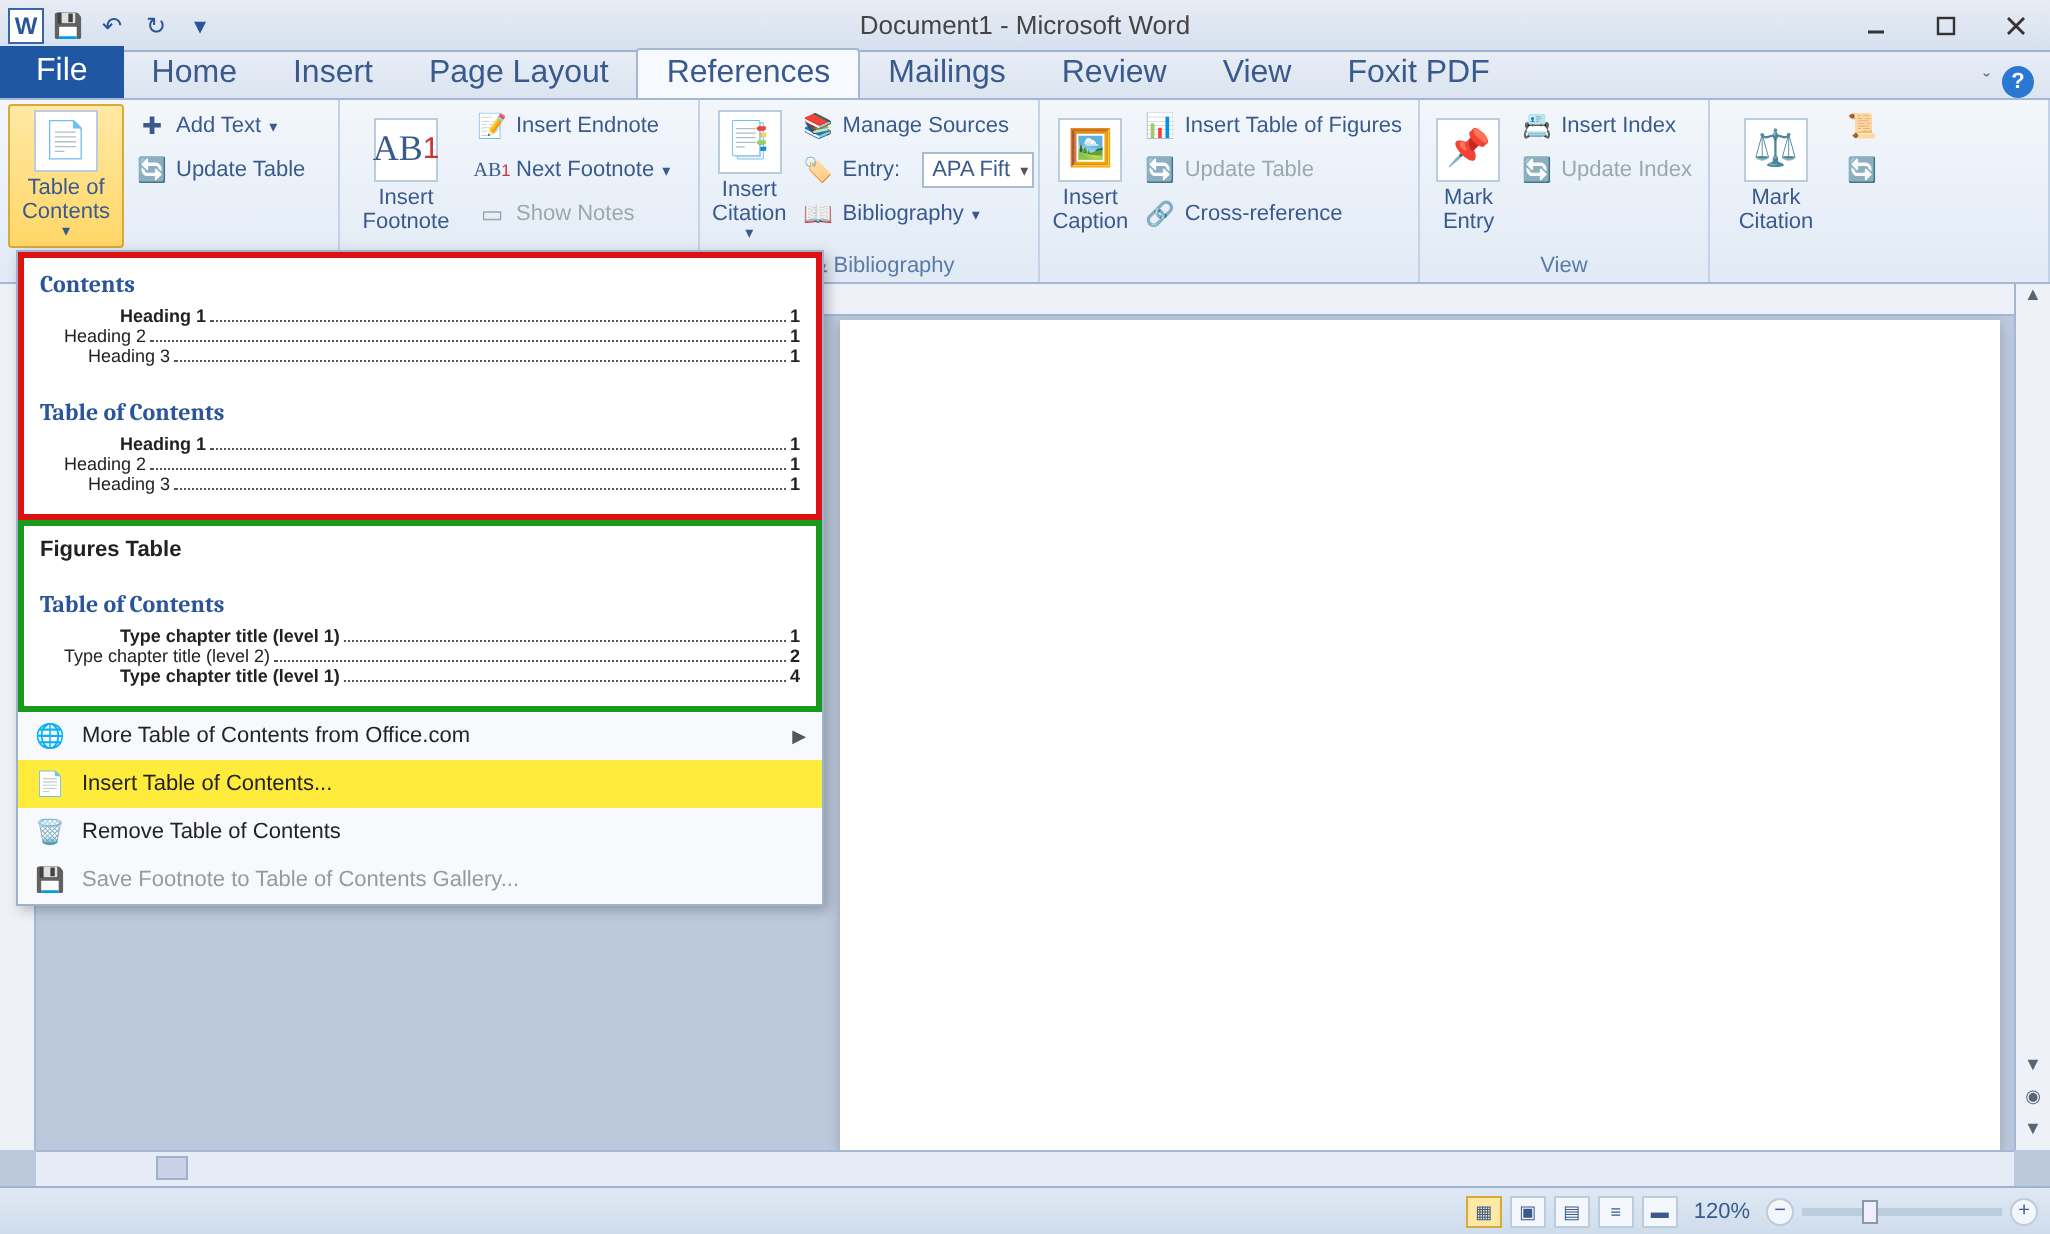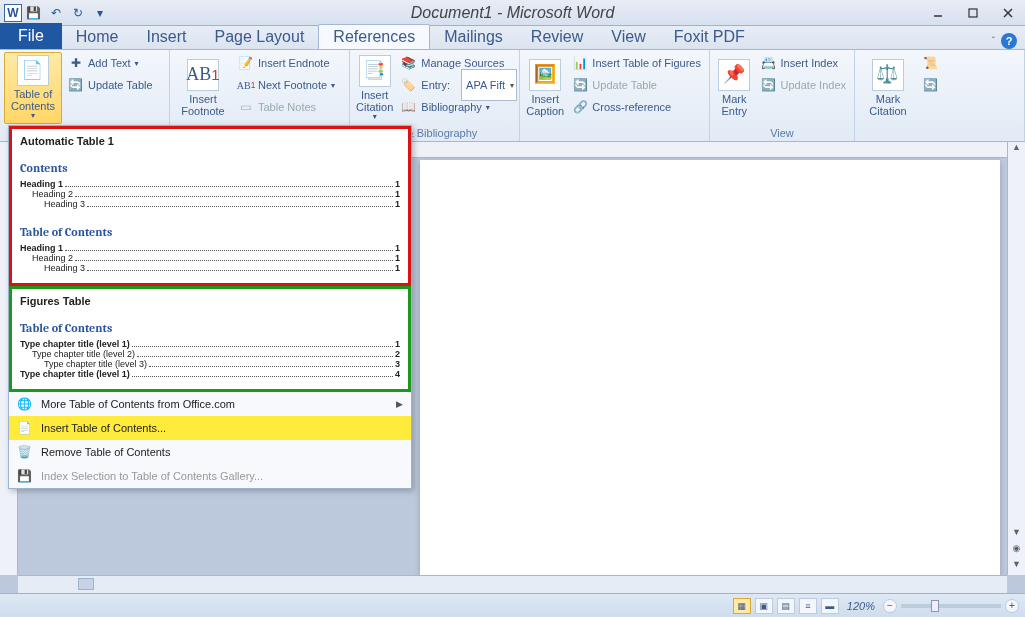--- a/index.html
+++ b/index.html
@@ -3,21 +3,21 @@
 <meta charset="utf-8">
 <style>
 * { margin: 0; padding: 0; box-sizing: border-box; font-family: "Segoe UI", Tahoma, sans-serif; }
 body { background: #fff; width: 1025px; height: 617px; overflow: hidden; position: relative; }
 
 
 .titlebar { height: 26px; background: linear-gradient(#e8edf5, #d6e0ef); display: flex; align-items: center; border-bottom: 1px solid #9db2ce; position: relative; }
 .titlebar .qat { display: flex; align-items: center; gap: 2px; padding-left: 4px; }
 .titlebar .qat .app-icon { width: 18px; height: 18px; background: #fff; border: 1px solid #3a66a4; display: flex; align-items: center; justify-content: center; color: #2a5599; font-weight: bold; font-size: 12px; }
 .titlebar .qat .qat-btn { width: 20px; height: 20px; display: flex; align-items: center; justify-content: center; font-size: 12px; color: #2a5599; }
-.titlebar .title { position: absolute; left: 50%; transform: translateX(-50%); font-size: 16px; color: #444; white-space: nowrap; font-style: italic; }
+.titlebar .title { position: absolute; left: 50%; transform: translateX(-50%); font-size: 13px; color: #444; white-space: nowrap; }
 .titlebar .win-controls { margin-left: auto; display: flex; gap: 0; }
 .titlebar .win-controls .wbtn { width: 35px; height: 22px; display: flex; align-items: center; justify-content: center; font-size: 12px; }
 .titlebar .win-controls .wbtn svg { width: 10px; height: 10px; }
 
 
 .tabs { height: 24px; background: linear-gradient(#e8edf5, #dbe4f0); display: flex; align-items: flex-end; border-bottom: 1px solid #a4b8d6; padding-left: 0; position: relative; }
 .tabs .tab { padding: 3px 14px; font-size: 16px; color: #3a5a8d; cursor: default; }
 .tabs .tab.file { background: #1f57a3; color: #fff; padding: 4px 18px; }
 .tabs .tab.active { background: #f6f9fd; border: 1px solid #a4b8d6; border-bottom: none; border-radius: 2px 2px 0 0; }
 .tabs .right-icons { margin-left: auto; display: flex; align-items: center; gap: 6px; padding-right: 8px; }
@@ -28,21 +28,21 @@
 .ribbon-group { border-right: 1px solid #c3d2e6; display: flex; flex-direction: column; }
 .ribbon-group .body { flex: 1; display: flex; align-items: flex-start; padding: 2px 4px; gap: 2px; }
 .ribbon-group .label { text-align: center; font-size: 11px; color: #5a7aa8; padding: 1px 0 2px; }
 .big-btn { display: flex; flex-direction: column; align-items: center; justify-content: center; width: 58px; height: 72px; font-size: 11px; color: #3a5a8d; text-align: center; line-height: 1.1; padding: 2px; }
 .big-btn.active-toc { background: linear-gradient(#ffe9a5, #ffd767); border: 1px solid #d9a93a; border-radius: 2px; }
 .big-btn .ico { width: 32px; height: 32px; background: #fff; border: 1px solid #bcd; margin-bottom: 2px; display: flex; align-items: center; justify-content: center; font-size: 18px; }
 .small-btn { display: flex; align-items: center; gap: 4px; font-size: 11px; color: #3a5a8d; padding: 2px 4px; height: 22px; white-space: nowrap; }
 .small-btn.disabled { color: #9aa; }
 .small-btn .sico { width: 16px; height: 16px; display: inline-flex; align-items: center; justify-content: center; font-size: 12px; }
 .vstack { display: flex; flex-direction: column; }
-.style-combo { display: inline-flex; align-items: center; border: 1px solid #abc; background: #fff; height: 32px; font-size: 11px; padding: 0 2px 0 4px; width: 56px; justify-content: space-between; }
+.style-combo { display: inline-flex; align-items: center; border: 1px solid #abc; background: #fff; height: 18px; font-size: 11px; padding: 0 2px 0 4px; width: 56px; justify-content: space-between; }
 .style-combo .dd { font-size: 8px; color: #555; }
 
 
 .workarea { position: absolute; top: 142px; left: 0; right: 0; bottom: 24px; background: #bcc9dc; }
 .hruler { position: absolute; top: 0; left: 18px; right: 18px; height: 16px; background: #eef2f8; border-bottom: 1px solid #a4b8d6; }
 .vruler-left { position: absolute; top: 0; left: 0; width: 18px; bottom: 18px; background: #eef2f8; border-right: 1px solid #a4b8d6; }
 .vruler-right { position: absolute; top: 0; right: 0; width: 18px; bottom: 18px; background: #eef2f8; border-left: 1px solid #a4b8d6; display:flex; flex-direction:column; }
 .page { position: absolute; top: 18px; left: 420px; width: 580px; bottom: 18px; background: #fff; box-shadow: 0 2px 6px rgba(0,0,0,.2); }
 .hscroll { position: absolute; bottom: 0; left: 18px; right: 18px; height: 18px; background: #e6ecf5; border-top: 1px solid #a4b8d6; display:flex; align-items:center; }
 .hscroll .thumb { position:absolute; left: 60px; width: 16px; height: 12px; background:#c7d3e4; border:1px solid #9db2ce; top:2px;}
@@ -52,21 +52,21 @@
 
 .toc-gallery { position: absolute; top: 125px; left: 8px; width: 404px; background: #f7f9fc; border: 1px solid #9db2ce; box-shadow: 2px 2px 6px rgba(0,0,0,.25); z-index: 100; }
 .toc-gallery .section-header { background: #e8eef7; font-size: 11px; font-weight: bold; padding: 3px 8px; color: #333; border-bottom: 1px solid #cbd7e8; }
 .toc-gallery .preset-box { border: 3px solid; margin: 0; background: #fff; }
 .toc-gallery .preset-box.red { border-color: #d11; }
 .toc-gallery .preset-box.green { border-color: #1a9a1a; }
 .preset { padding: 6px 8px 10px; }
 .preset .ptitle { font-size: 11px; font-weight: bold; color: #222; margin-bottom: 14px; }
 .preset .contents-word { font-size: 12px; font-weight: bold; color: #2a5599; margin-bottom: 4px; font-family: Cambria, serif; }
 .preset .toc-line { display: flex; font-size: 9px; font-family: Cambria, serif; color: #222; }
-.preset .toc-line.h1 { font-weight: bold; }
+.preset .toc-line.h1 { font-weight: bold; margin-left: 40px; }
 .preset .toc-line.h2 { padding-left: 12px; }
 .preset .toc-line.h3 { padding-left: 24px; }
 .preset .toc-line .leader { flex: 1; border-bottom: 1px dotted #555; margin: 0 2px 2px; }
 .preset .toc-line .pg { font-weight: bold; }
 .toc-gallery .menu-item { display: flex; align-items: center; gap: 8px; padding: 4px 8px; font-size: 11px; color: #222; }
 .toc-gallery .menu-item .mico { width: 16px; height: 16px; display:inline-flex; align-items:center; justify-content:center; font-size:12px; }
 .toc-gallery .menu-item .ar { margin-left: auto; font-size: 9px; color: #555; }
 .toc-gallery .menu-item.highlighted { background: #ffeb3b; }
 .toc-gallery .menu-item.disabled { color: #999; }
 
@@ -164,21 +164,21 @@
             <span class="sico">📝</span>
             <span>Insert Endnote</span>
           </div>
         <div class="small-btn">
             <span class="sico" style="font-family:serif;font-size:10px;">AB<sup style="color:#c33;">1</sup></span>
             <span>Next Footnote</span> 
             <span style="font-size:8px;">▾</span>
           </div>
         <div class="small-btn disabled">
             <span class="sico">▭</span>
-            <span>Table Notes</span>
+            <span>Show Notes</span>
           </div>
       </div>
     </div>
     <div class="label">Footnotes</div>
   </div>
 
   <div class="ribbon-group" style="width:170px;">
     <div class="body">
       <div class="big-btn">
         <div class="ico">📑</div>
@@ -282,21 +282,20 @@
   <div class="page"></div>
   <div class="hscroll">
     <div class="thumb"></div>
   </div>
 </div>
 
 <div class="toc-gallery">
 
   <div class="preset-box red">
     <div class="preset">
-      <div class="ptitle">Automatic Table 1</div>
       <div class="contents-word">Contents</div>
       <div id="auto1-lines">
           <div class="toc-line h1">
             <span>Heading 1</span>
             <span class="leader"></span>
             <span class="pg">1</span>
           </div>
           <div class="toc-line h2">
             <span>Heading 2</span>
             <span class="leader"></span>
@@ -339,25 +338,20 @@
           <div class="toc-line h1">
             <span>Type chapter title (level 1)</span>
             <span class="leader"></span>
             <span class="pg">1</span>
           </div>
           <div class="toc-line h2">
             <span>Type chapter title (level 2)</span>
             <span class="leader"></span>
             <span class="pg">2</span>
           </div>
-          <div class="toc-line h3">
-            <span>Type chapter title (level 3)</span>
-            <span class="leader"></span>
-            <span class="pg">3</span>
-          </div>
           <div class="toc-line h1">
             <span>Type chapter title (level 1)</span>
             <span class="leader"></span>
             <span class="pg">4</span>
           </div>
         </div>
     </div>
   </div>
 
   <div class="menu-item">
@@ -368,31 +362,31 @@
   <div class="menu-item highlighted">
     <span class="mico">📄</span>
     <span>Insert Table of Contents...</span>
   </div>
   <div class="menu-item">
     <span class="mico">🗑️</span>
     <span>Remove Table of Contents</span>
   </div>
   <div class="menu-item disabled">
     <span class="mico">💾</span>
-    <span>Index Selection to Table of Contents Gallery...</span>
+    <span>Save Footnote to Table of Contents Gallery...</span>
   </div>
 </div>
 
 <div class="statusbar">
   <div class="right">
     <span class="view-btn active">▦</span>
     <span class="view-btn">▣</span>
     <span class="view-btn">▤</span>
     <span class="view-btn">≡</span>
     <span class="view-btn">▬</span>
-    <span style="margin:0 4px;font-style:italic;">120%</span>
+    <span style="margin:0 4px;">120%</span>
     <span class="zoom-btn">−</span>
     <div class="zoom-slider">
         <div class="knob"></div>
       </div>
     <span class="zoom-btn">+</span>
   </div>
 </div>
 
 </body></html>

